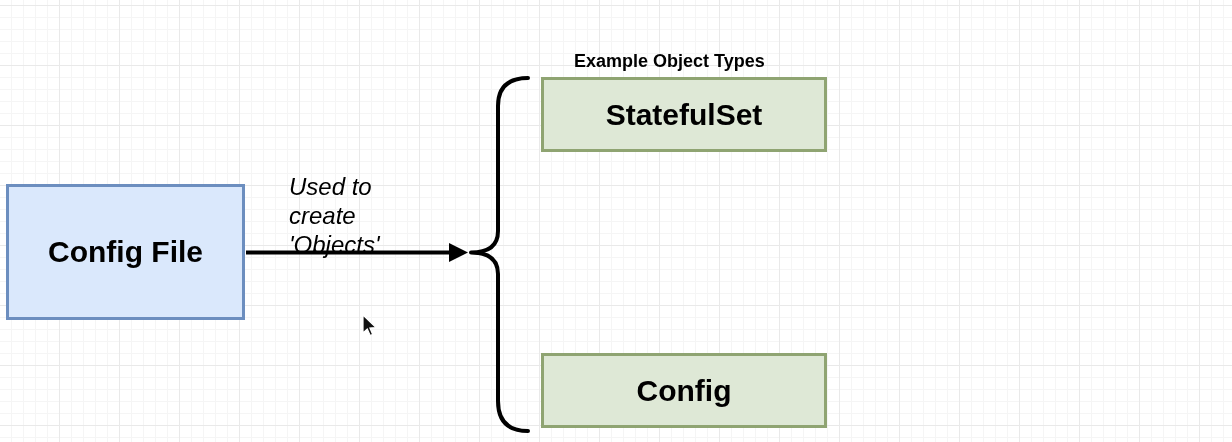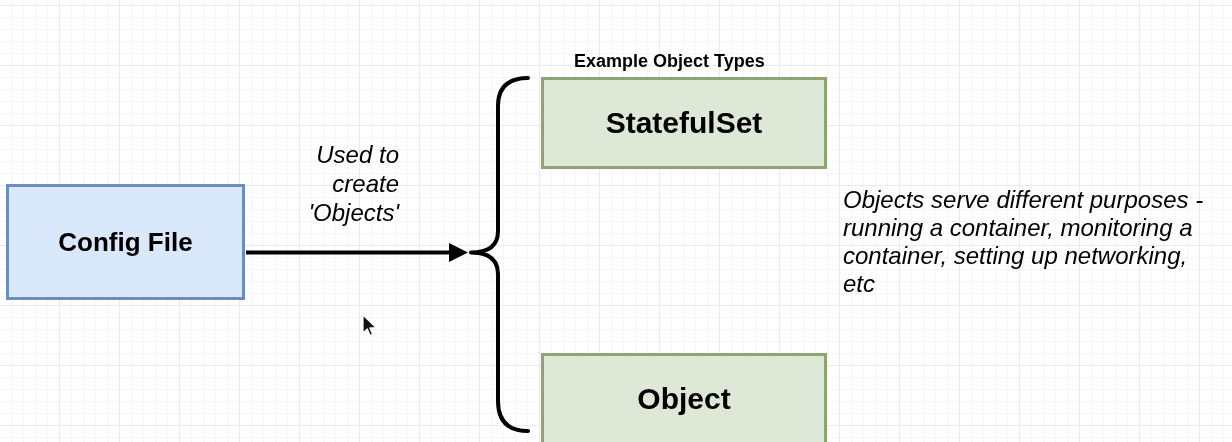--- a/index.html
+++ b/index.html
@@ -29,50 +29,50 @@
     display: flex;
     align-items: center;
     justify-content: center;
     text-align: center;
     font-weight: bold;
   }
   .config-node {
     left: 6px;
     top: 184px;
     width: 239px;
-    height: 116px;
+    height: 136px;
     background: var(--config-fill, #dae8fc);
     border: 3px solid var(--config-border, #6c8ebf);
-    font-size: 26px;
+    font-size: 30px;
   }
   .obj-node {
     left: 541px;
     width: 286px;
-    height: 92px;
+    height: 75px;
     background: var(--object-fill, #dee8d6);
     border: 3px solid var(--object-border, #8fa472);
     font-size: 30px;
   }
   .group-title {
     position: absolute;
     left: 574px;
     top: 15px;
     width: 220px;
     text-align: left;
     font-weight: bold;
     font-size: 18px;
     line-height: 29px;
     margin-top: 32px;
   }
   .edge-label {
     position: absolute;
     left: 289px;
-    top: 140px;
+    top: 172px;
     width: 110px;
-    text-align: right;
+    text-align: left;
     font-style: italic;
     font-size: 24px;
     line-height: 29px;
   }
   .annotation {
     position: absolute;
     left: 843px;
     top: 186px;
     width: 382px;
     font-style: italic;
@@ -98,24 +98,23 @@
   </div>
 
   <div class="edge-label">Used to create 'Objects'</div>
 
   <div class="group-title">Example Object Types</div>
 
   <div class="node obj-node" style="top:77px">
     <span>StatefulSet</span>
   </div>
   <div class="node obj-node" style="top:353px">
-    <span>Object</span>
+    <span>Config</span>
   </div>
 
-  <div class="annotation">Objects serve different purposes - running a container, monitoring a container, setting up networking, etc</div>
 
   <svg class="overlay" viewBox="0 0 1232 442">
     <g>
       <line x1="246" y1="252.5" x2="451" y2="252.5" stroke="#000000" stroke-width="4"></line>
       <polygon points="468,252.5 449,243 449,262" fill="#000000"></polygon>
     </g>
     <path d="M 528 78
              Q 498 78 498 106
              L 498 231
              Q 498 252.5 471 252.5

